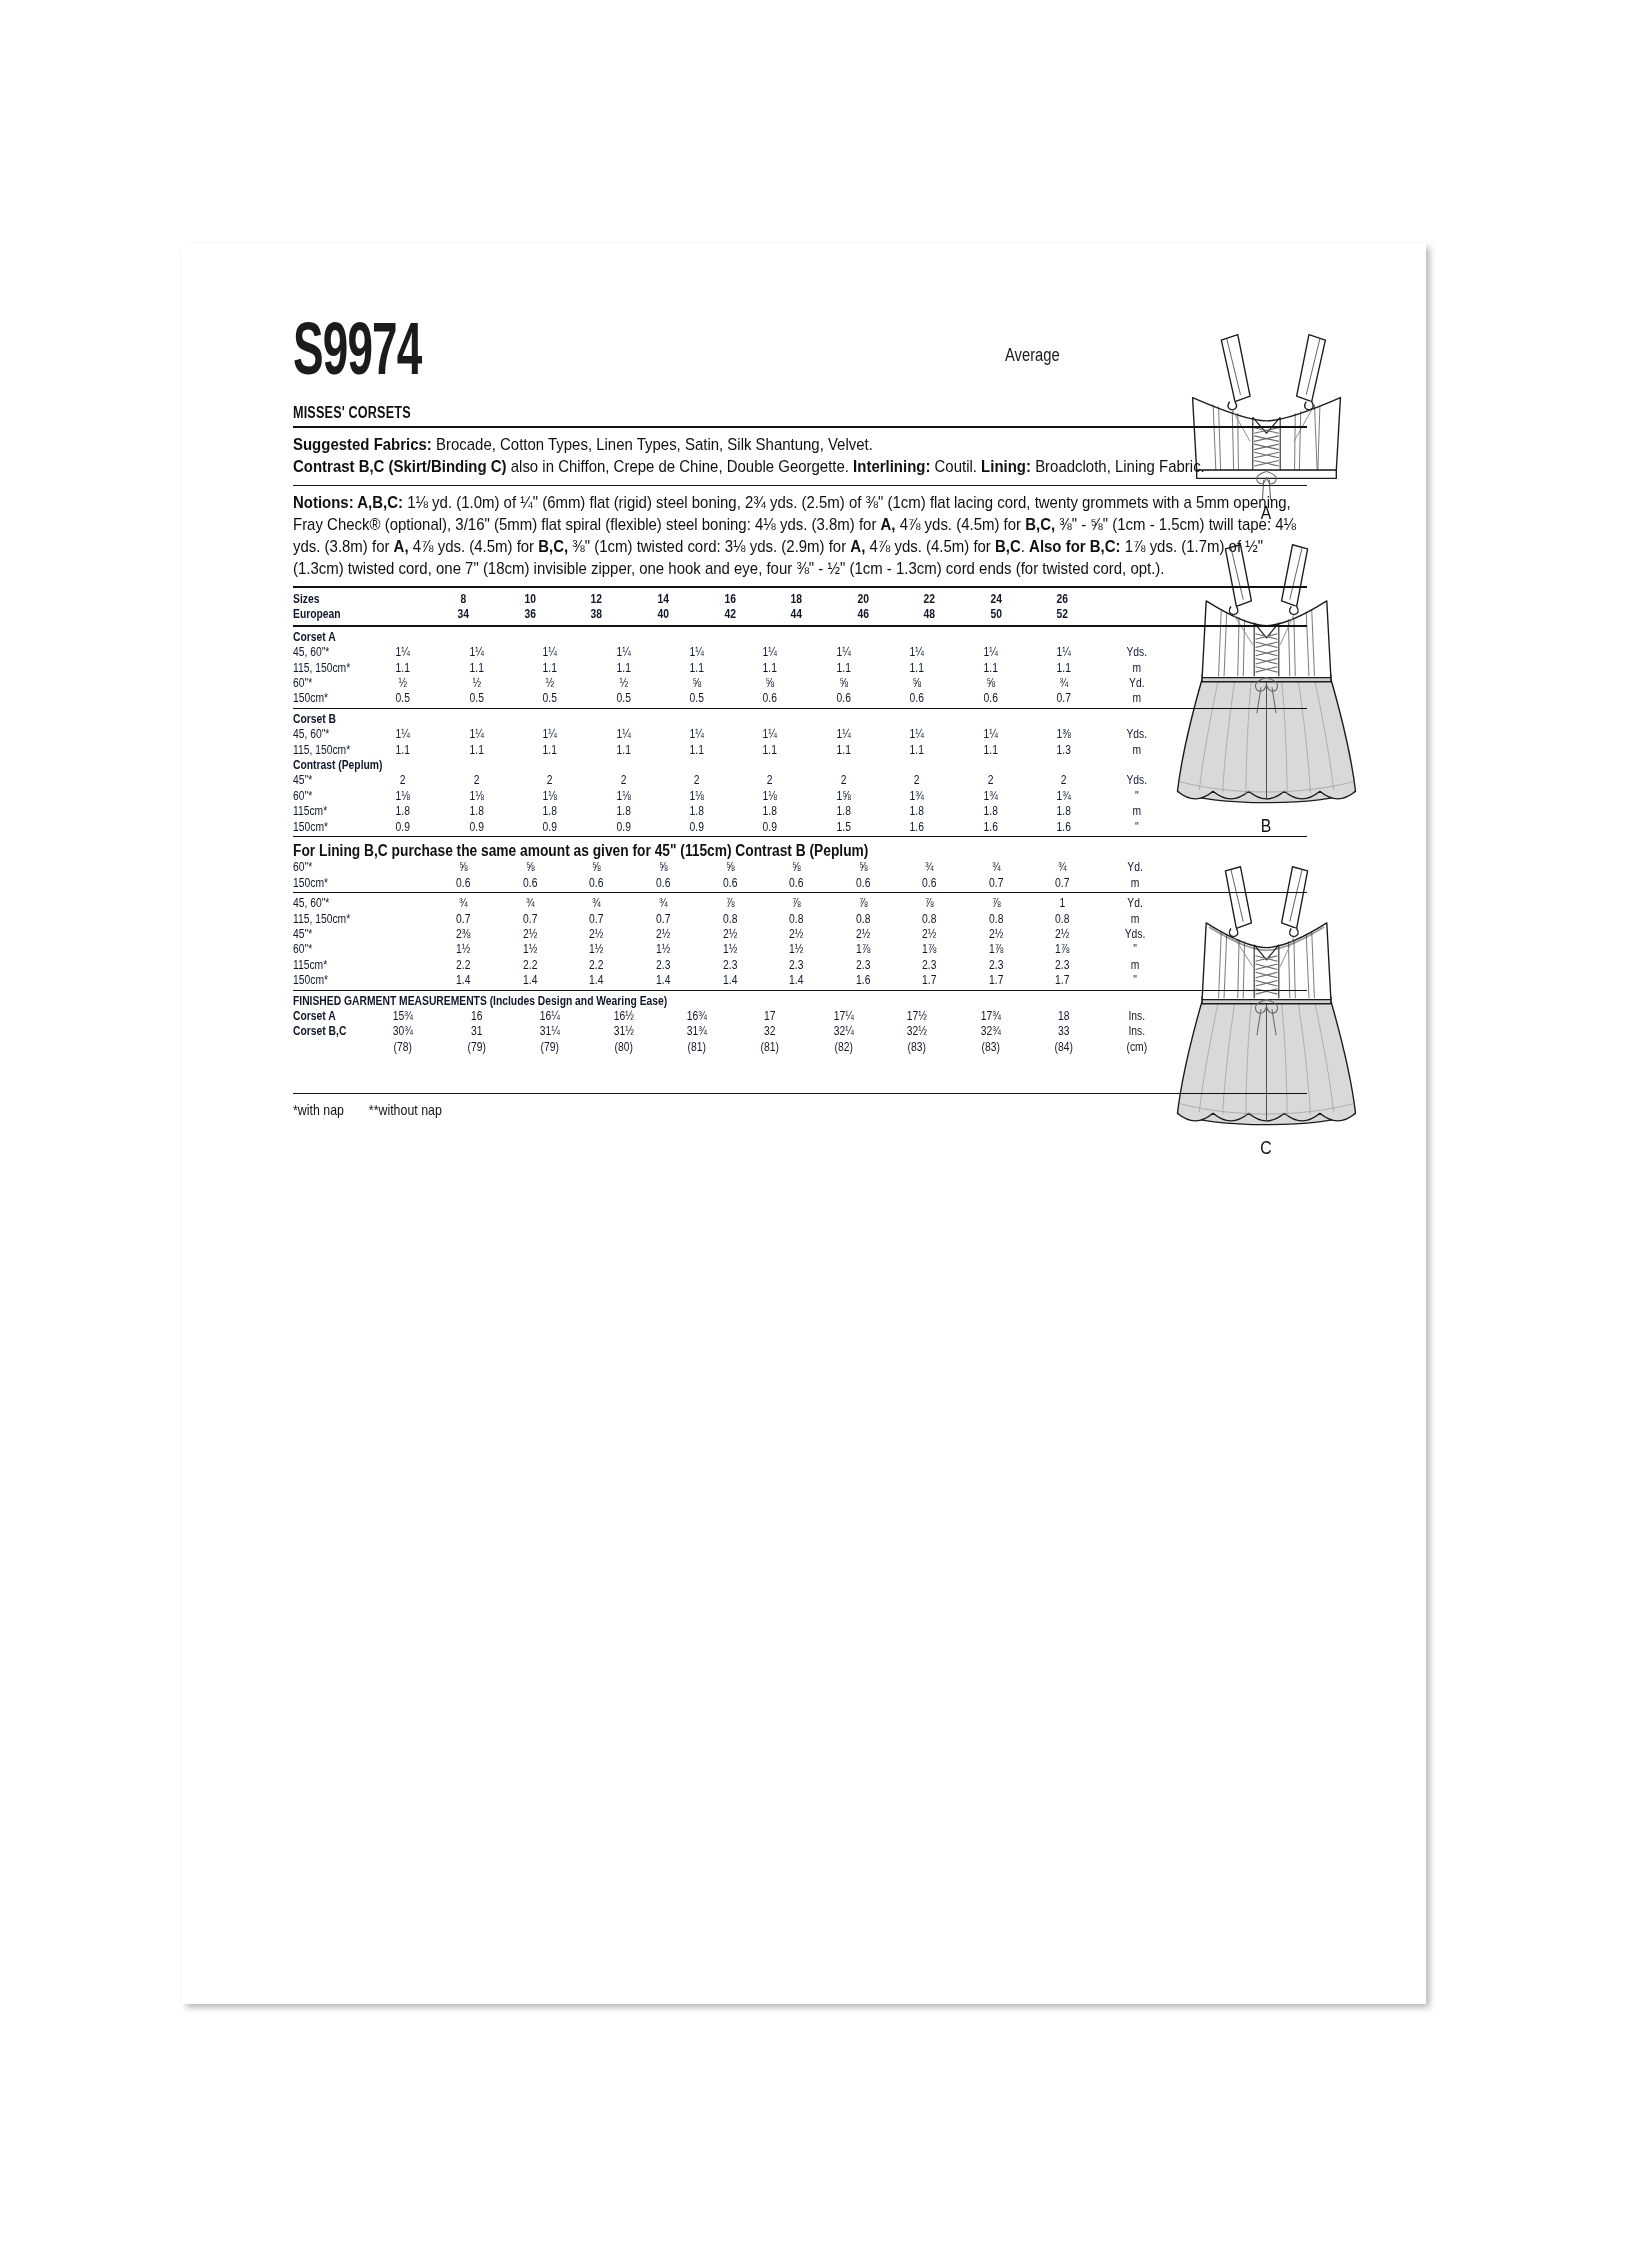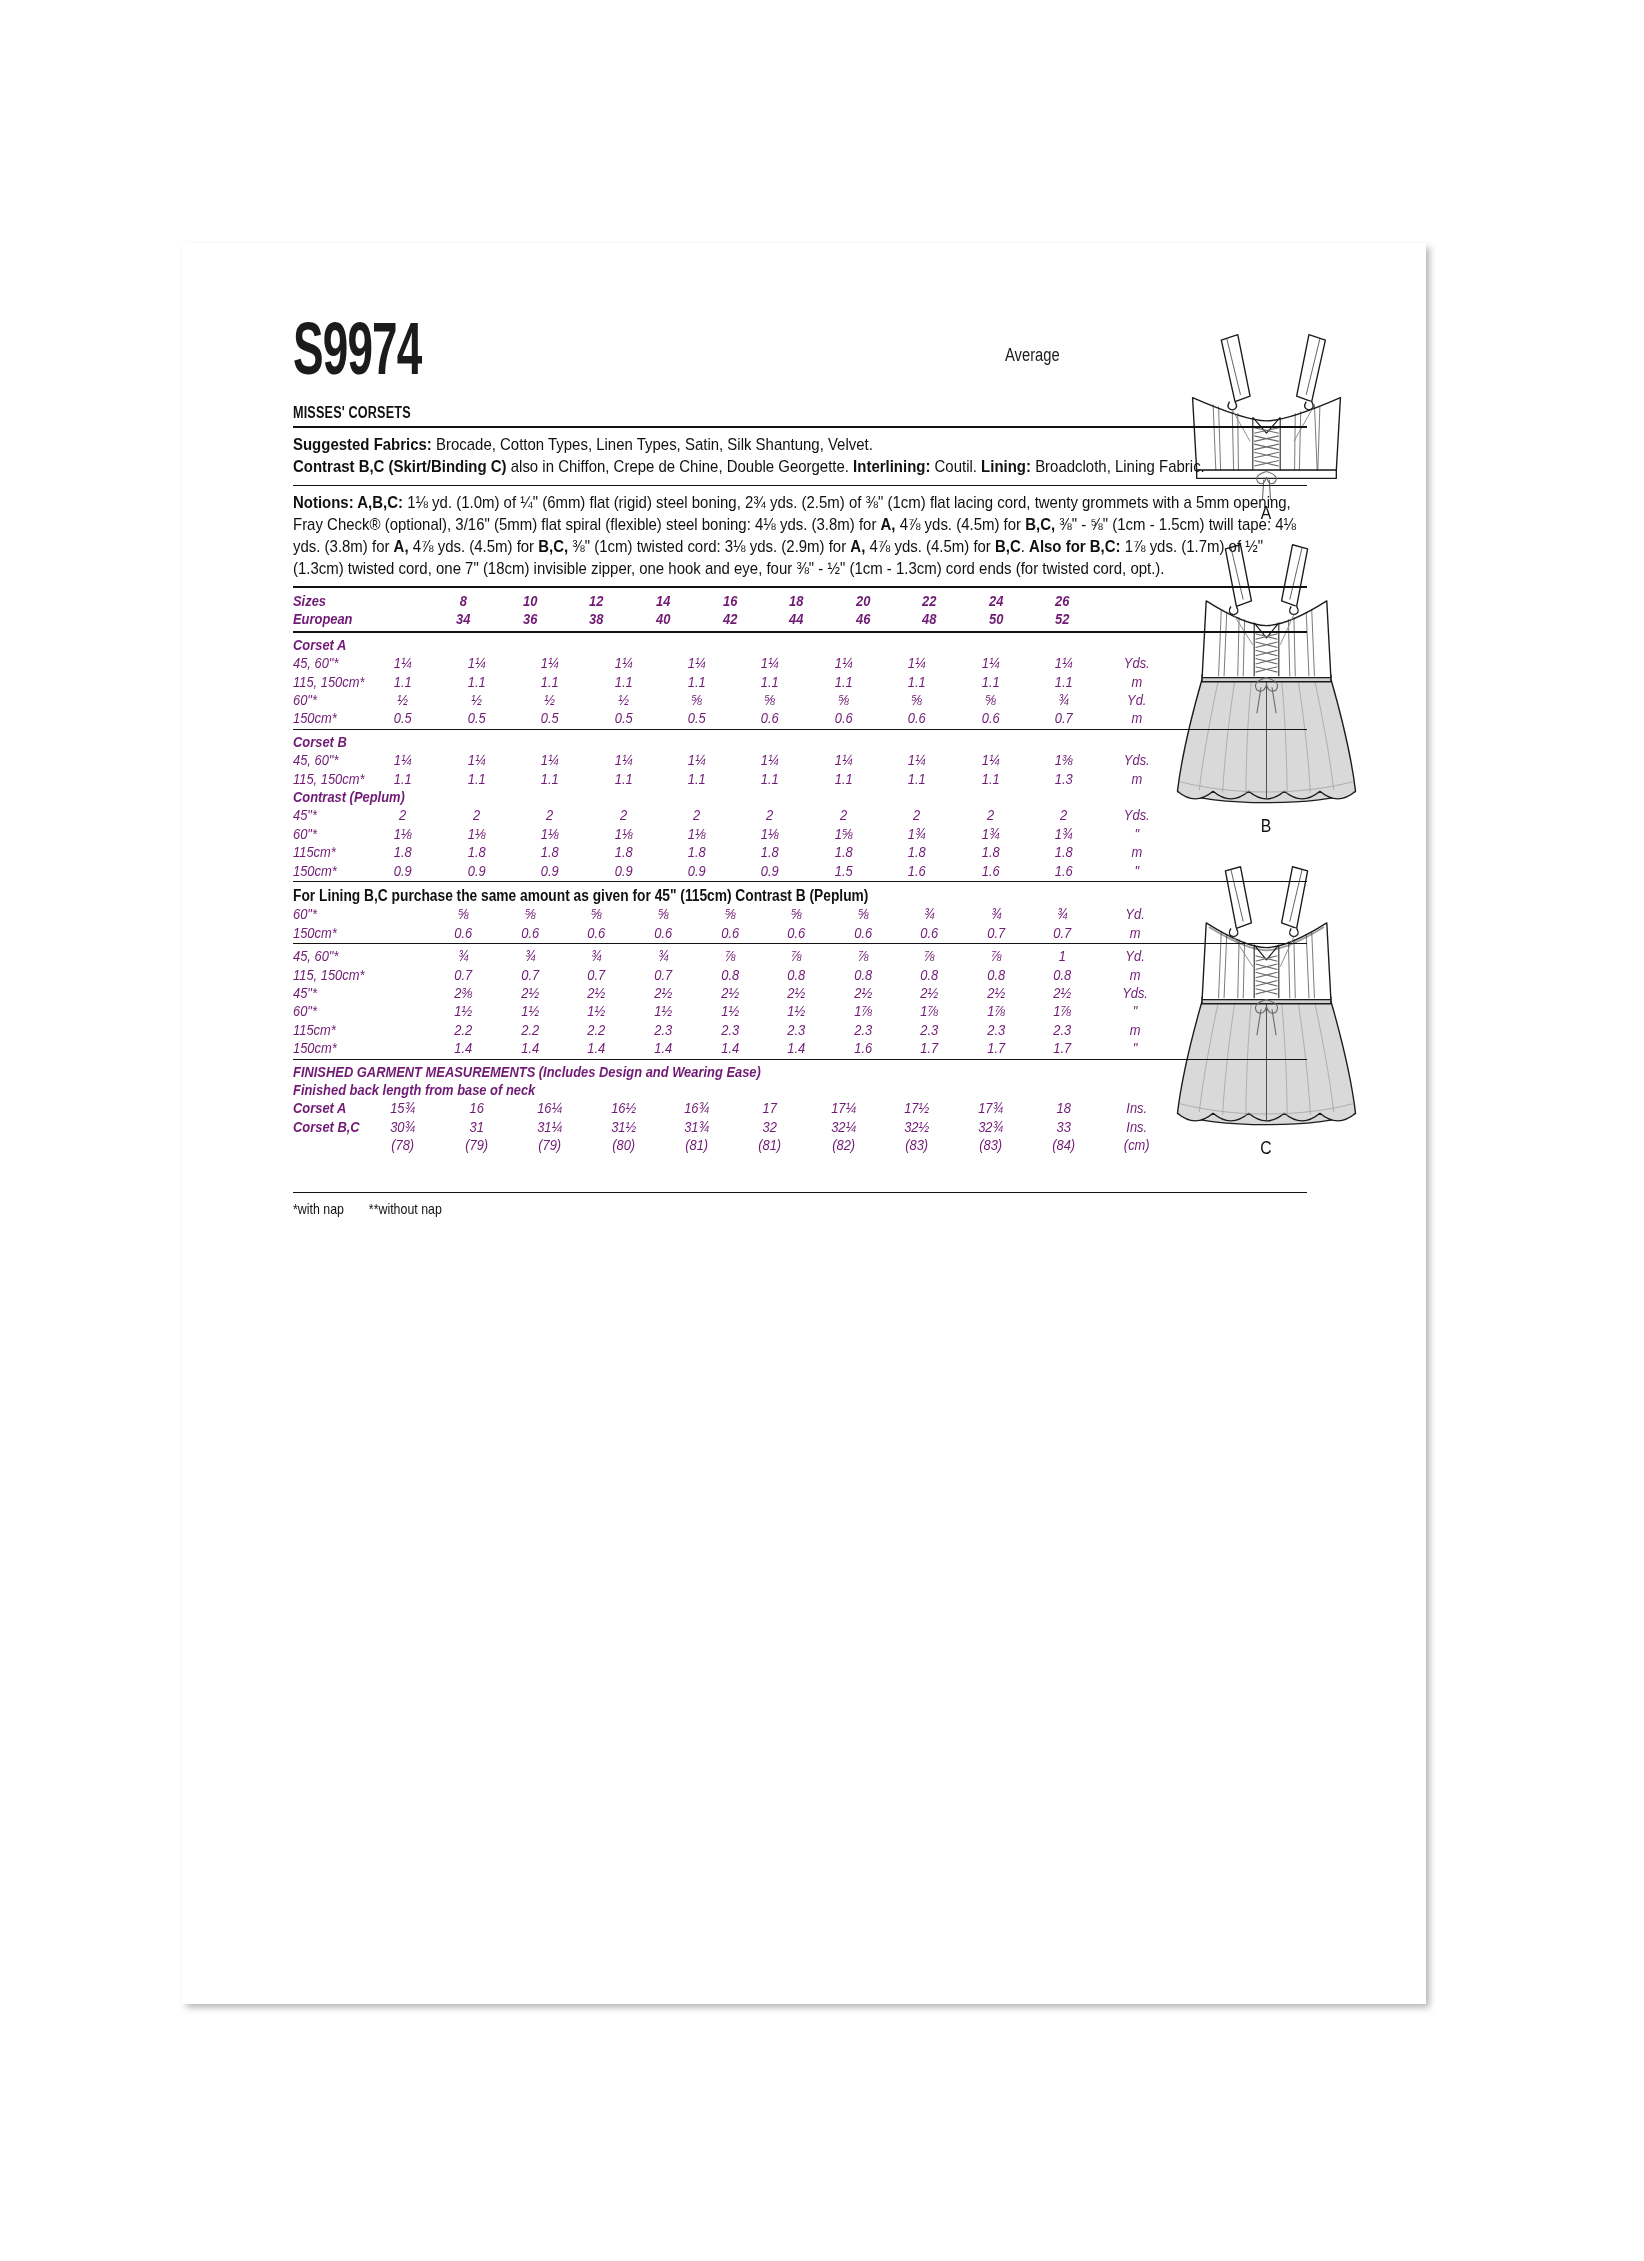--- a/index.html
+++ b/index.html
@@ -70,24 +70,23 @@
     transform-origin: left top;
     width: 113.6%;
     text-align: left;
   }
   .para b { font-weight: bold; }
 
   
   table.meas {
     border-collapse: collapse;
     width: 881px;
-    font-size: 15px;
-    color: #701a75;
+    font-size: 12px;
+    color: #0f172a;
     table-layout: fixed;
-    font-style: italic;
   }
   table.meas td {
     padding: 0.7px 0 0.7px 0;
     vertical-align: baseline;
     white-space: nowrap;
   }
   td.lab {
     width: 132px;
     text-align: left;
     transform: scaleX(0.86);
@@ -665,23 +664,20 @@
       </tr>
     </tbody>
       </table>
     <div class="hr1"></div>
 
     <table class="meas">
         <tbody>
       <tr class="section">
             <td class="lab bold" colspan="12" style="white-space:nowrap;">FINISHED GARMENT MEASUREMENTS (Includes Design and Wearing Ease)</td>
           </tr>
-      <tr class="section">
-            <td class="lab bold" colspan="12" style="white-space:nowrap;">Finished back length from base of neck</td>
-          </tr>
       <tr>
         <td class="lab bold">Corset A</td>
         <td class="num">15¾</td>
         <td class="num">16</td>
         <td class="num">16¼</td>
         <td class="num">16½</td>
         <td class="num">16¾</td>
         <td class="num">17</td>
         <td class="num">17¼</td>
         <td class="num">17½</td>

